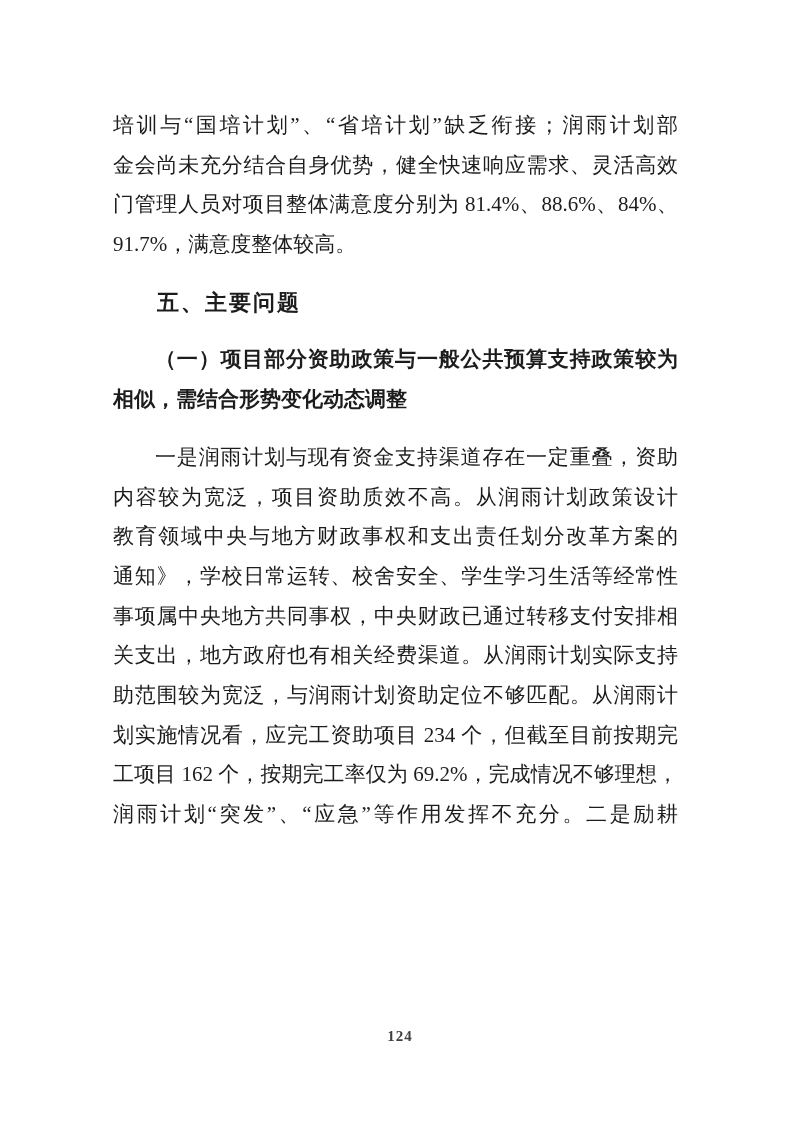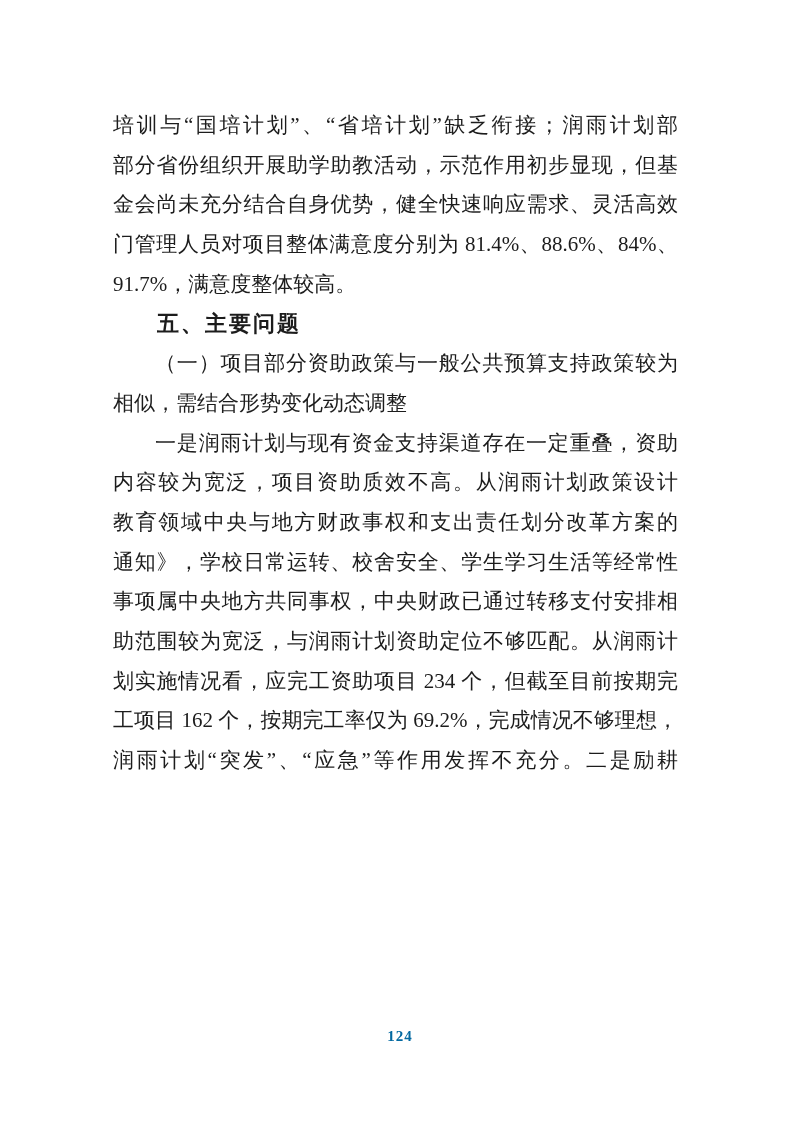--- a/index.html
+++ b/index.html
@@ -20,59 +20,59 @@
   .line {
     height:39.7px;
     line-height:39.7px;
     font-size:21px;
     overflow:hidden;
     word-break:break-all;
     text-align:justify;
     text-align-last:left;
   }
   .line.just { text-align-last:justify; }
-  .line.indent { text-indent:2em; }
+  .line.indent { text-indent:2em;margin-top:18px; }
   .line.heading1 {
     font-family:"Liberation Sans","DejaVu Sans",sans-serif;
     font-weight:bold;
     font-size:22px;
     letter-spacing:2px;
   }
   .line.heading2 {
-    font-weight:400;
+    font-weight:700;
     font-style:oblique 4deg;
   }
   .page-number {
     position:absolute;
     left:0; top:1028px;
     width:100%;
     text-align:center;
     font-size:15px;
     font-weight:bold;
     letter-spacing:1px;
-    color:#0369a1;
+    color:#404040;
   }
 </style>
 </head>
 <body>
 
 <div class="page">
   <div class="content">
       <div class="line body just">培训与“国培计划”、“省培计划”缺乏衔接；润雨计划部</div>
-      <div class="line body just">部分省份组织开展助学助教活动，示范作用初步显现，但基</div>
       <div class="line body just">金会尚未充分结合自身优势，健全快速响应需求、灵活高效</div>
       <div class="line body just">门管理人员对项目整体满意度分别为 81.4%、88.6%、84%、</div>
       <div class="line body">91.7%，满意度整体较高。</div>
       <div class="line heading1 indent">五、主要问题</div>
       <div class="line heading2 indent just">（一）项目部分资助政策与一般公共预算支持政策较为</div>
       <div class="line heading2">相似，需结合形势变化动态调整</div>
       <div class="line body indent just">一是润雨计划与现有资金支持渠道存在一定重叠，资助</div>
       <div class="line body just">内容较为宽泛，项目资助质效不高。从润雨计划政策设计看，</div>
       <div class="line body just">教育领域中央与地方财政事权和支出责任划分改革方案的</div>
       <div class="line body just">通知》，学校日常运转、校舍安全、学生学习生活等经常性</div>
       <div class="line body just">事项属中央地方共同事权，中央财政已通过转移支付安排相</div>
+      <div class="line body just">关支出，地方政府也有相关经费渠道。从润雨计划实际支持</div>
       <div class="line body just">助范围较为宽泛，与润雨计划资助定位不够匹配。从润雨计</div>
       <div class="line body just">划实施情况看，应完工资助项目 234 个，但截至目前按期完</div>
       <div class="line body just">工项目 162 个，按期完工率仅为 69.2%，完成情况不够理想，</div>
       <div class="line body just">润雨计划“突发”、“应急”等作用发挥不充分。二是励耕</div>
     </div>
   <div class="page-number">124</div>
 </div>
 
 </body></html>

